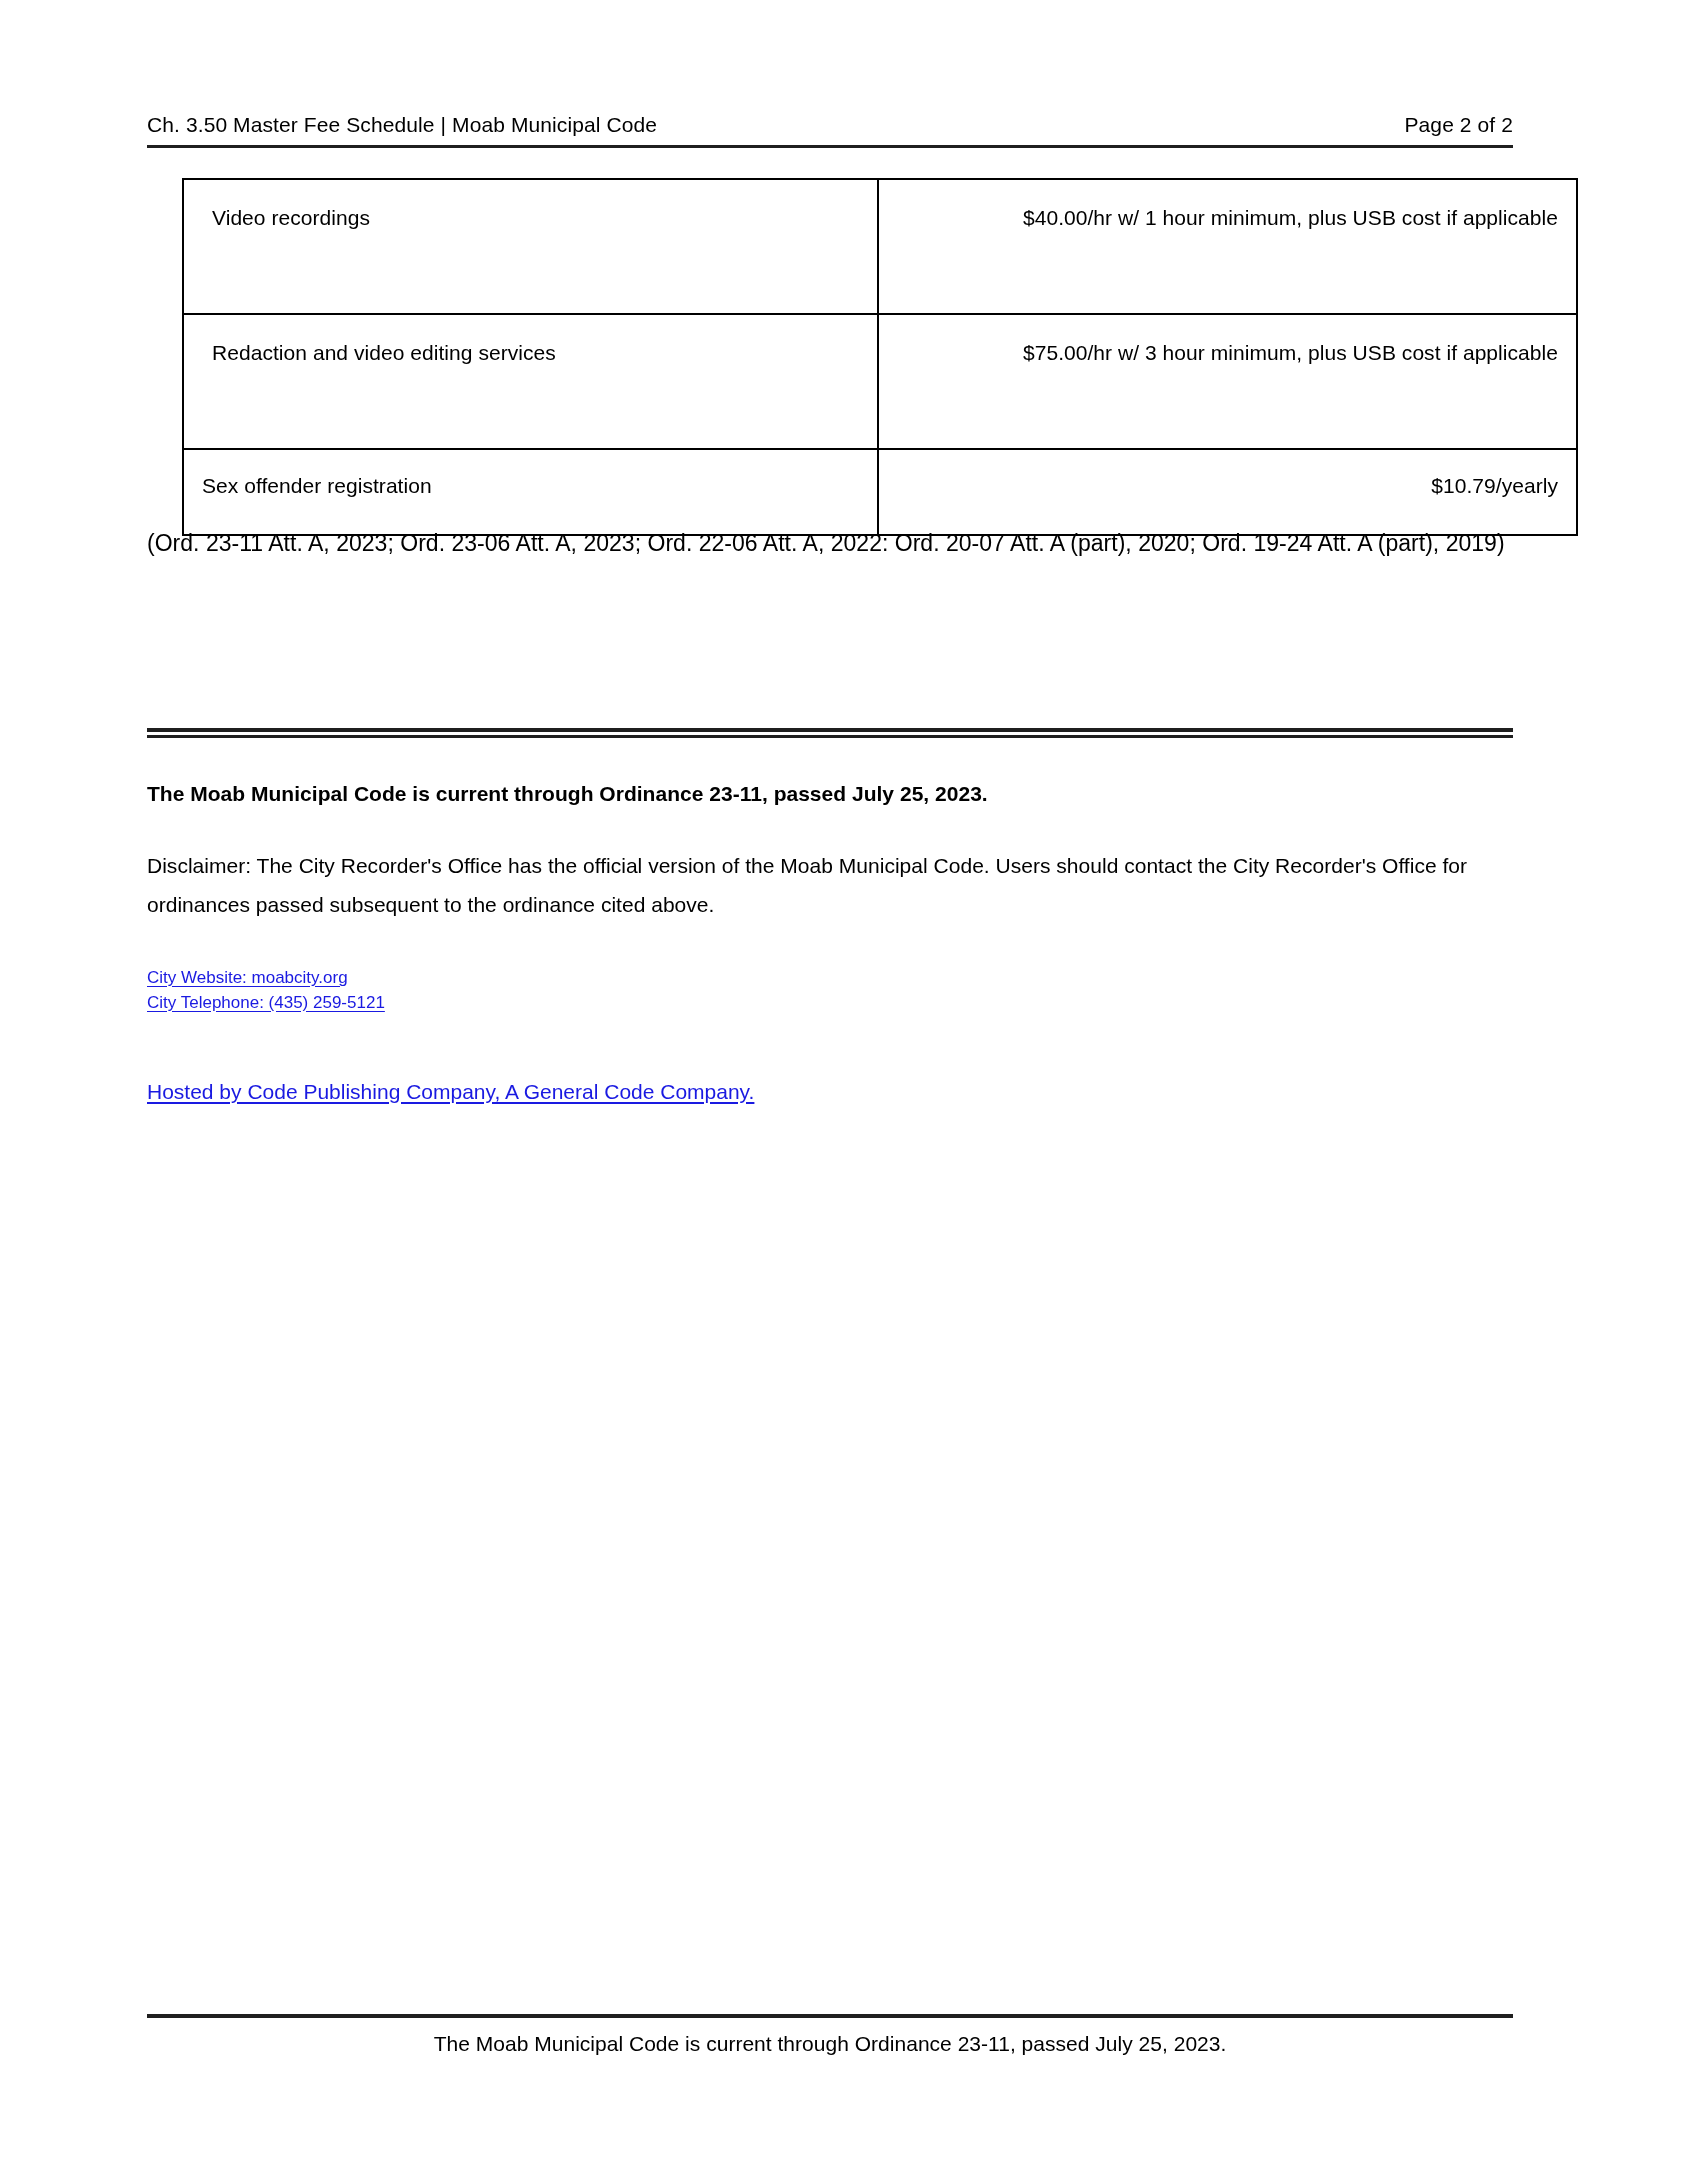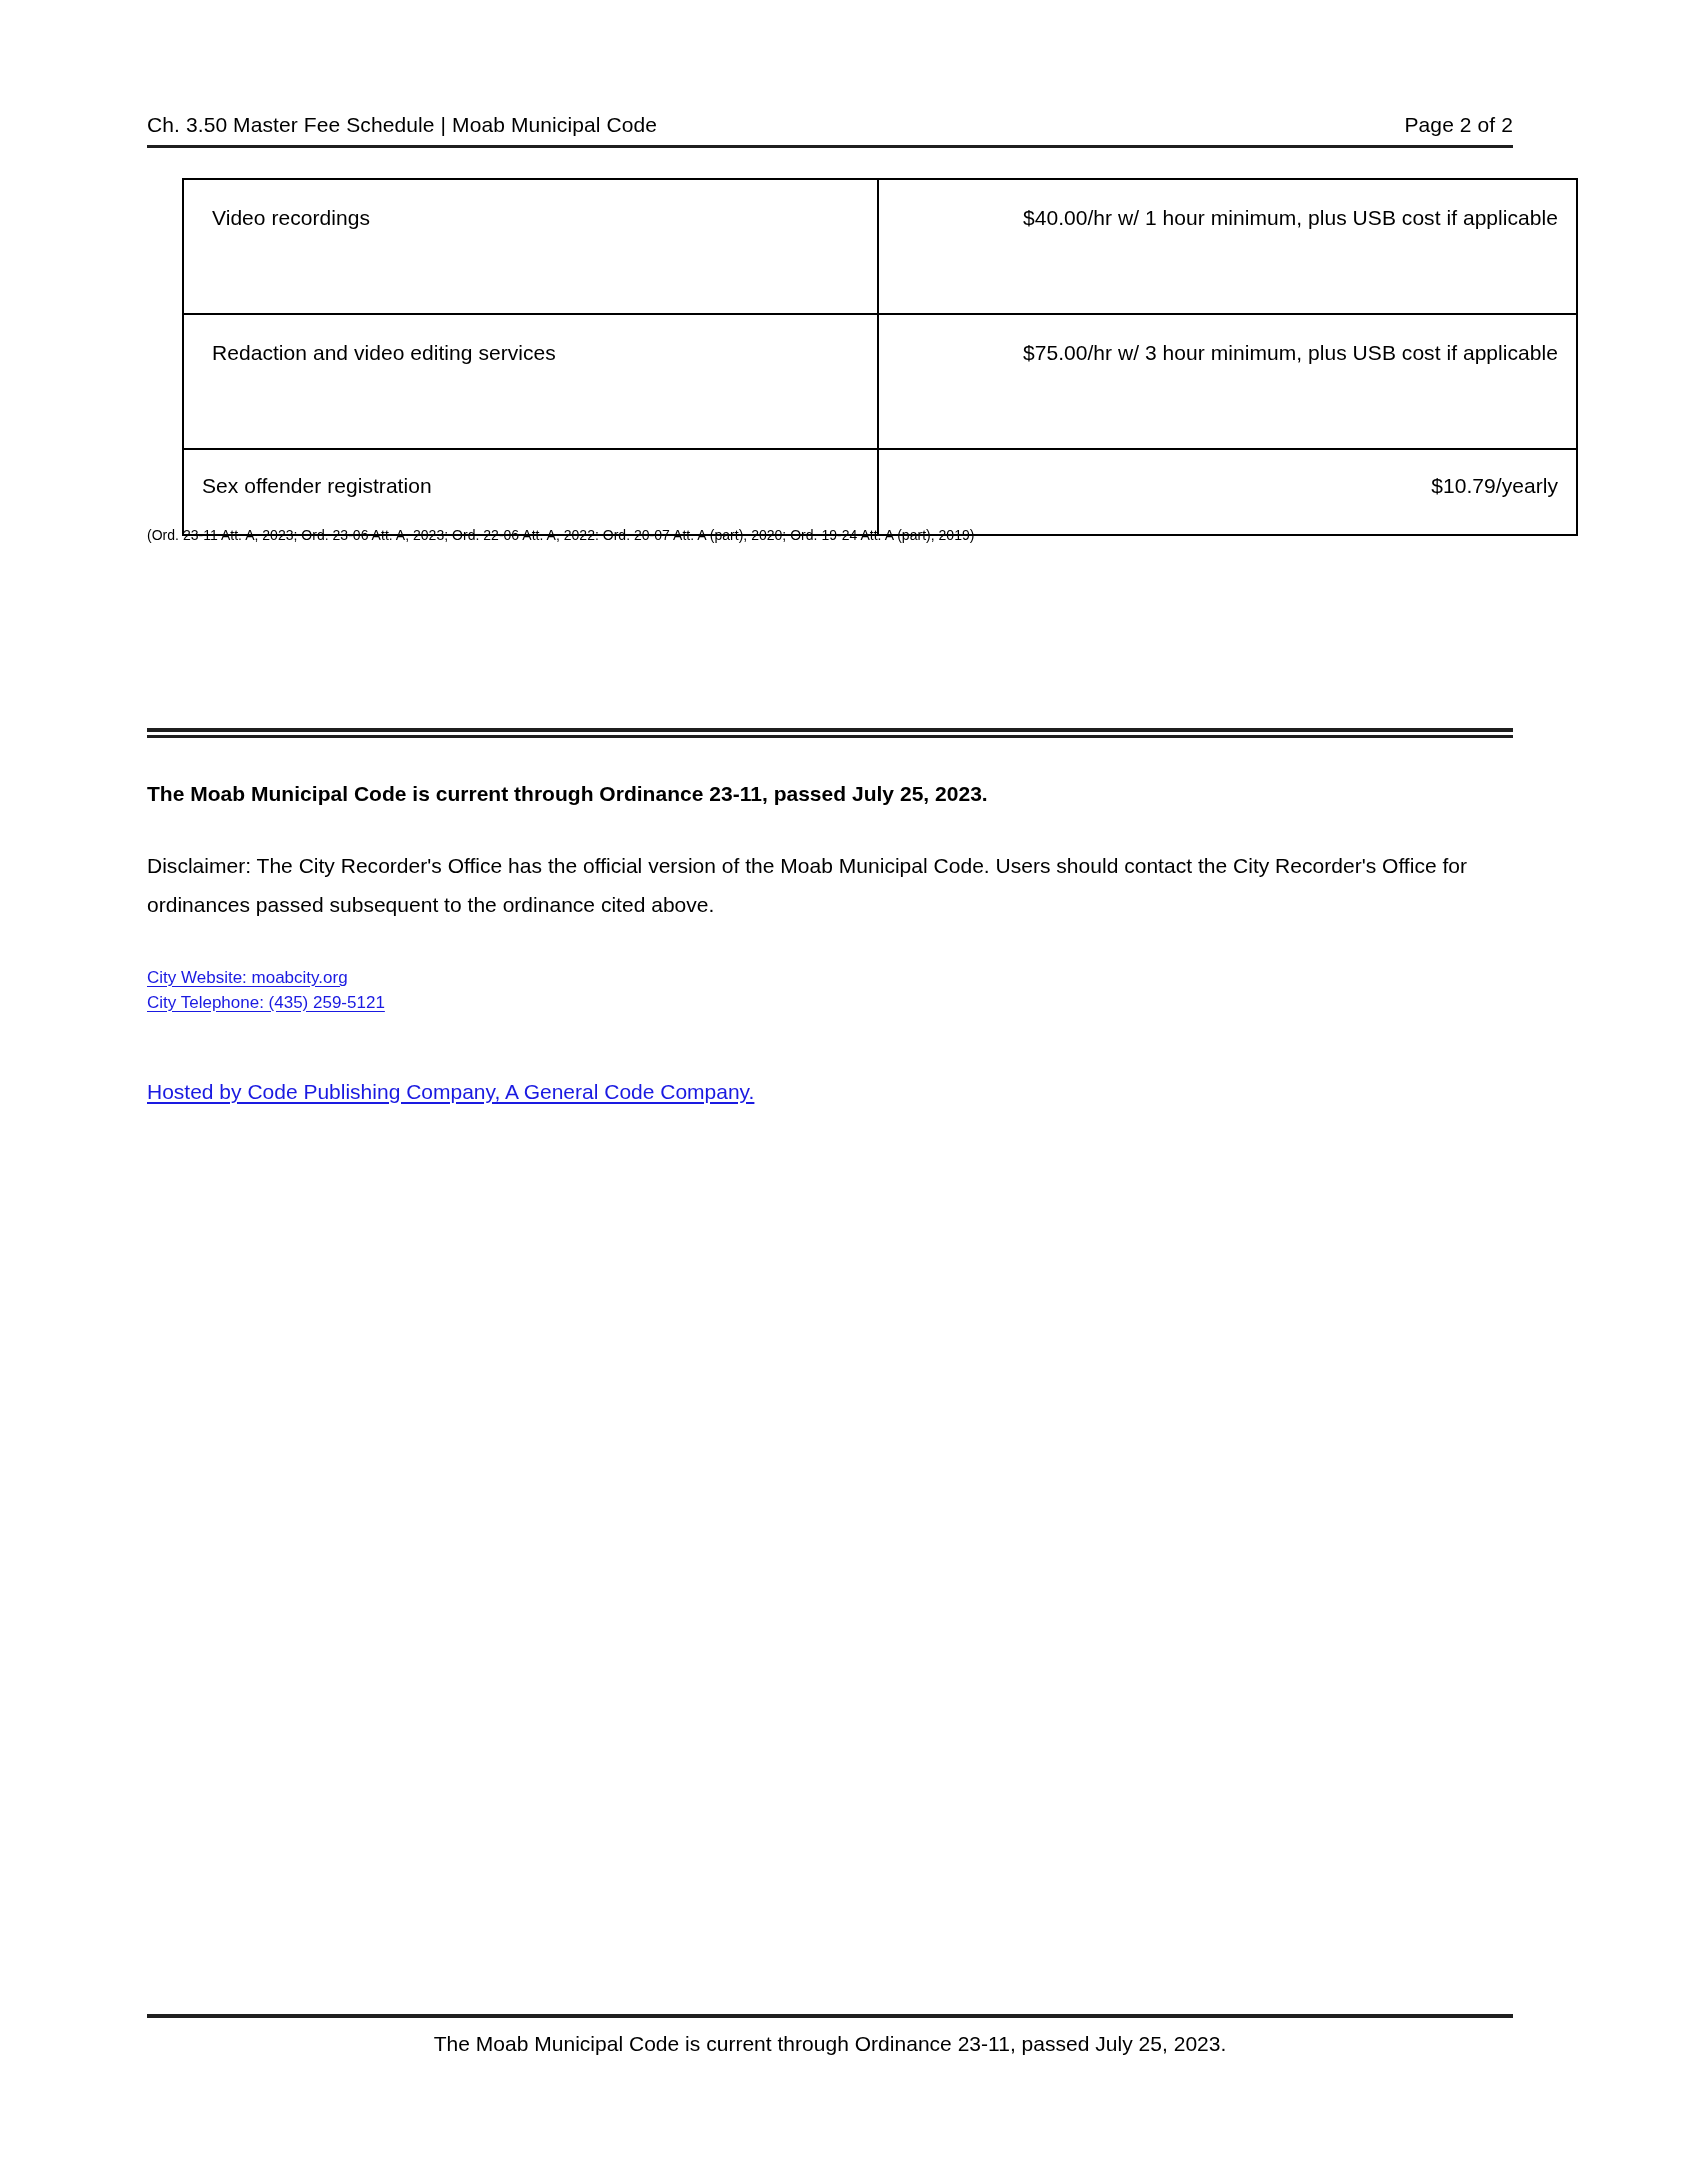--- a/index.html
+++ b/index.html
@@ -72,21 +72,21 @@
 
   
   .indent { padding-left: 10px; display: inline-block; }
 
   
   .citation {
     position: absolute;
     left: 147px;
     top: 522px;
     width: 1366px;
-    font-size: 14px;
+    font-size: 23px;
     line-height: 1.86;
     letter-spacing: 0.02px;
   }
 
   
   .double-rule {
     position: absolute;
     left: 147px;
     top: 728px;
     width: 1366px;

